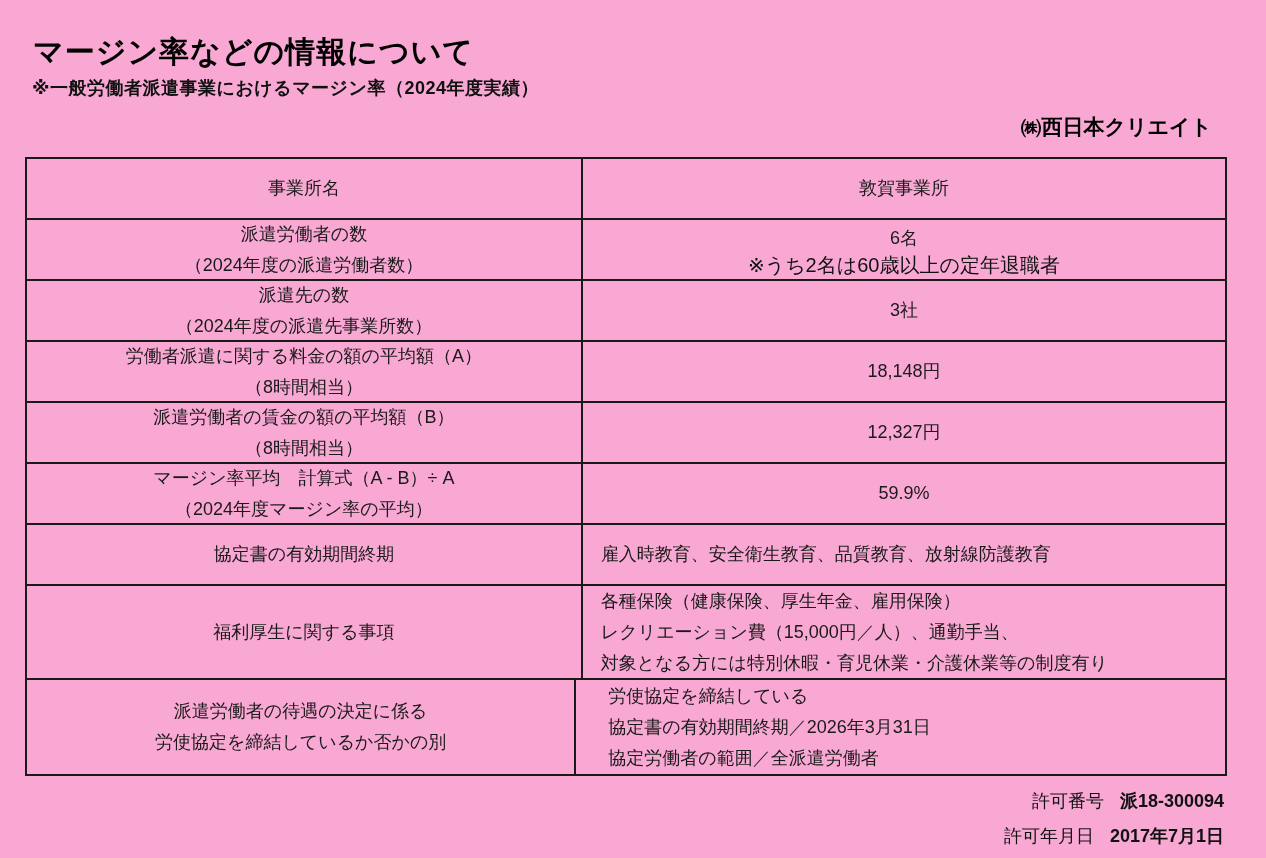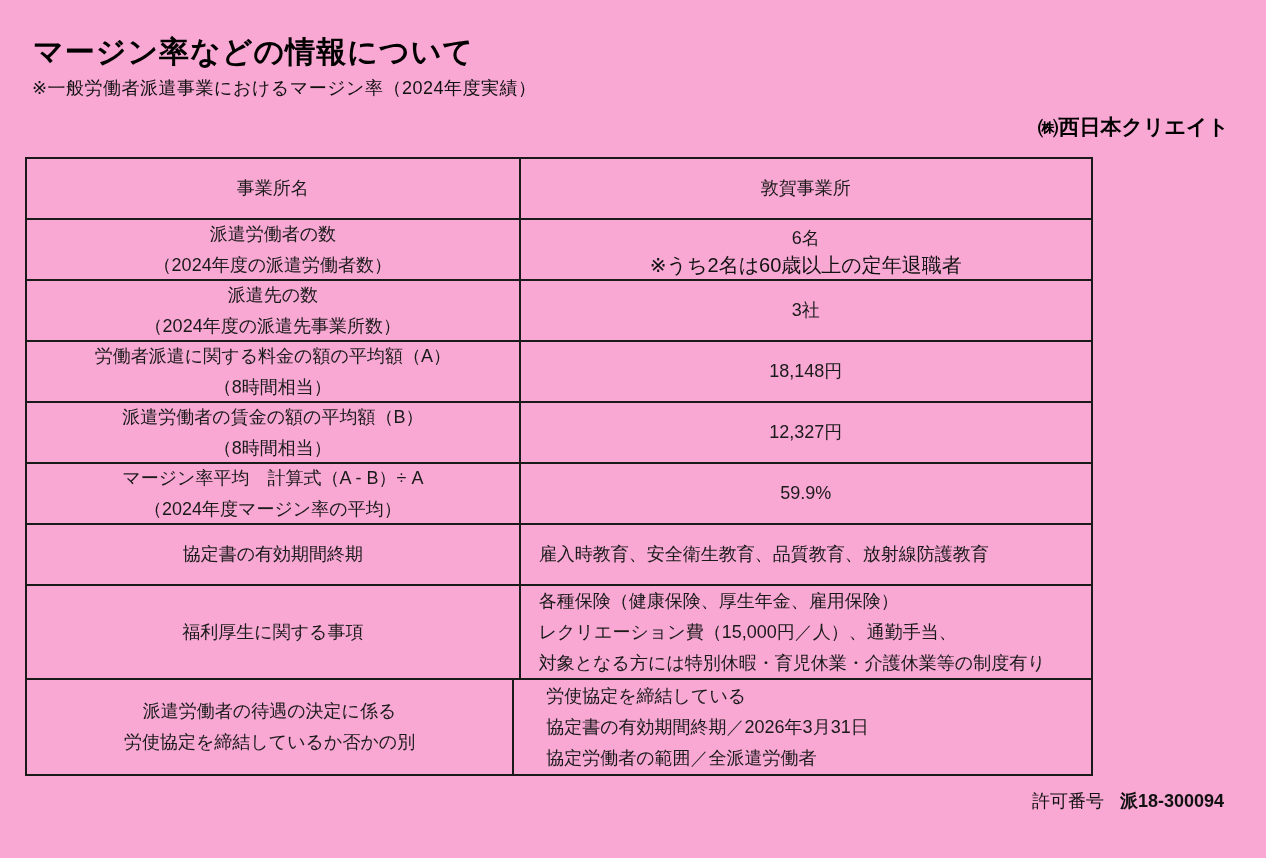--- a/index.html
+++ b/index.html
@@ -23,37 +23,37 @@
     font-size: 30px;
     font-weight: 700;
     color: #000000;
     letter-spacing: 1px;
   }
   .doc-subtitle {
     position: absolute;
     left: 32px;
     top: 76px;
     font-size: 18px;
-    font-weight: 400;
+    font-weight: 700;
     color: #111111;
     letter-spacing: 0.5px;
   }
   .company-name {
     position: absolute;
-    right: 37px;
+    right: 54px;
     top: 113px;
     font-size: 21px;
     font-weight: 700;
     color: #000000;
   }
   .margin-table {
     position: absolute;
     left: 25px;
     top: 157px;
-    width: 1068px;
+    width: 1202px;
     border: 2px solid #1a1a1a;
     box-sizing: border-box;
   }
   .t-row {
     display: flex;
     box-sizing: border-box;
     border-bottom: 2px solid #1a1a1a;
   }
   .t-row:last-child { border-bottom: none; gap: 14px; }
   .t-row.normal { height: 61px; }
@@ -198,15 +198,16 @@
         <div class="value-cell left">
           <div>労使協定を締結している</div>
           <div>協定書の有効期間終期／2026年3月31日</div>
           <div>協定労働者の範囲／全派遣労働者</div>
         </div>
       </div>
     </div>
 
   <div class="footer-block" id="footer-block">
       <div class="footer-line"><span class="f-label">許可番号</span><span class="f-value">派18-300094</span></div>
+      <div class="footer-line"><span class="f-label">許可年月日</span><span class="f-value">2017年7月1日</span></div>
     </div>
 
 </div>
 
 </body></html>

